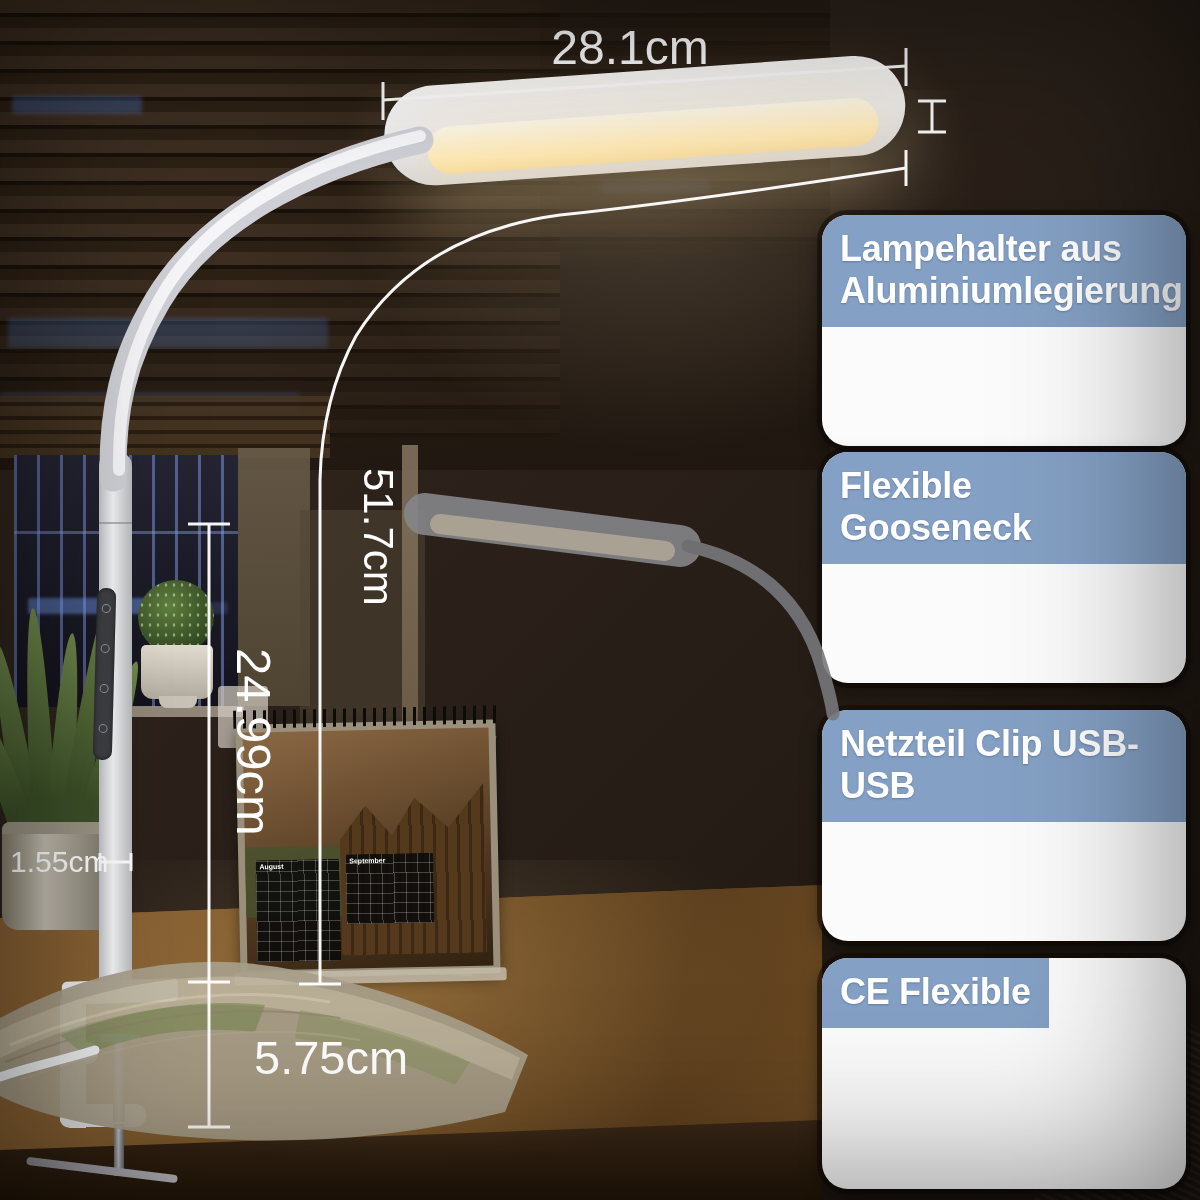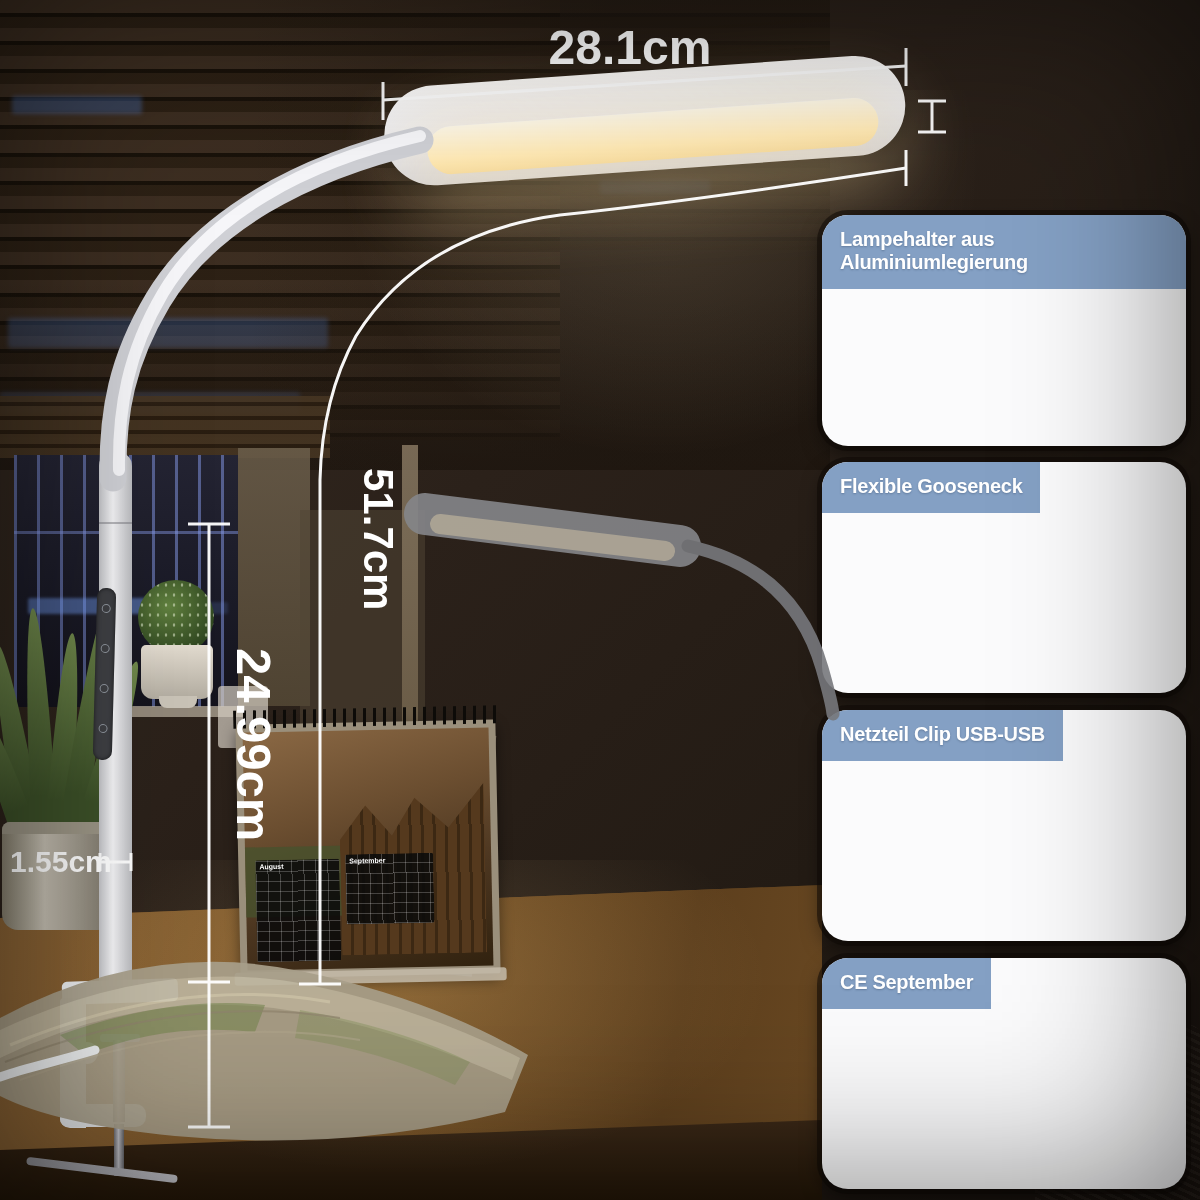--- a/index.html
+++ b/index.html
@@ -111,25 +111,25 @@
     transform:rotate(7deg);border-radius:4px;}
   .knob{left:76px;top:1042px;width:22px;height:22px;border-radius:50%;background:#eff0f2;}
 
   
   .panel{left:822px;width:364px;height:231px;border-radius:26px;overflow:hidden;
     background:#fbfbfc;box-shadow:0 0 0 5px rgba(15,10,6,.55),0 8px 20px rgba(0,0,0,.5);
     display:flex;flex-direction:column;position:absolute;}
   .panel .photo{position:relative;flex:1 1 auto;background:#fdfdfe;}
   .panel .photo svg{position:absolute;left:0;top:0;width:100%;height:100%;}
   .panel .caption{position:relative;flex:0 0 auto;background:#84a0c4;color:#fff;
-    font-weight:bold;font-size:20px;line-height:1.16;padding:13px 18px 15px 18px;
+    font-weight:bold;font-size:36px;line-height:1.16;padding:13px 18px 15px 18px;
     letter-spacing:-.3px;text-shadow:0 1px 2px rgba(40,60,90,.35);}
 
   
-  .lbl{color:#fff;font-weight:bold;letter-spacing:0;white-space:nowrap;z-index:60;}
+  .lbl{color:#fff;font-weight:normal;letter-spacing:0;white-space:nowrap;z-index:60;}
   .lbl.v{writing-mode:vertical-rl;}
   #lbl-width{left:480px;top:20px;width:300px;text-align:center;font-size:48px;}
   #lbl-thick{left:958px;top:86px;font-size:47px;}
   #lbl-height{left:354px;top:468px;font-size:42px;}
   #lbl-pole{left:226px;top:648px;font-size:49px;}
   #lbl-diam{left:10px;top:845px;font-size:30px;}
   #lbl-clamp{left:254px;top:1030px;font-size:47px;}
 
   svg.layer{position:absolute;left:0;top:0;width:1200px;height:1200px;}
   #dims{z-index:55;}
@@ -252,21 +252,21 @@
       <svg viewBox="0 0 364 140" preserveAspectRatio="none">
         <line x1="62" y1="88" x2="298" y2="56" stroke="#9b9ca1" stroke-width="40" stroke-linecap="round"></line>
         <line x1="62" y1="84" x2="298" y2="52" stroke="#e8e9ec" stroke-width="34" stroke-linecap="round"></line>
         <line x1="78" y1="92" x2="286" y2="64" stroke="#fbfbf6" stroke-width="18" stroke-linecap="round"></line>
         <path d="M 298 58 C 320 60 332 66 340 76" fill="none" stroke="#cbccd0" stroke-width="10" stroke-linecap="round"></path>
       </svg>
     </div>
     <div class="caption">Lampehalter aus Aluminiumlegierung</div>
   </div>
 
-  <div class="panel" style="top:462px">
+  <div class="panel" style="top:452px">
     <div class="photo">
       <svg viewBox="0 0 364 168" preserveAspectRatio="none">
         <line x1="2" y1="16" x2="78" y2="24" stroke="#d6d7da" stroke-width="24" stroke-linecap="round"></line>
         <path d="M 84 26 C 140 36 152 72 153 168" fill="none" stroke="#d9dadd" stroke-width="13"></path>
         <path d="M 152 118 L 153 162" stroke="#1d1d1f" stroke-width="10"></path>
         <g opacity="0.4">
           <line x1="362" y1="28" x2="288" y2="33" stroke="#d6d7da" stroke-width="20" stroke-linecap="round"></line>
           <path d="M 284 35 C 220 44 200 84 205 168" fill="none" stroke="#cfd0d3" stroke-width="12"></path>
         </g>
       </svg>
@@ -296,21 +296,21 @@
         <rect x="152" y="18" width="118" height="118" rx="38" fill="#f1f2f4" stroke="#d5d6da" stroke-width="2"></rect>
         <path d="M 176 26 C 160 60 160 95 176 128" fill="none" stroke="#dcdde0" stroke-width="2"></path>
         <rect x="106" y="48" width="48" height="13" rx="4" fill="#b5b5bb"></rect>
         <rect x="106" y="78" width="48" height="13" rx="4" fill="#b5b5bb"></rect>
         <circle cx="116" cy="54" r="3" fill="#8b8b91"></circle>
         <circle cx="116" cy="84" r="3" fill="#8b8b91"></circle>
         <path d="M 206 136 C 200 150 212 156 206 168" fill="none" stroke="#e9eaec" stroke-width="13" stroke-linecap="round"></path>
         <path d="M 196 132 h 22 v 10 a 11 11 0 0 1 -22 0 Z" fill="#eceDf0"></path>
       </svg>
     </div>
-    <div class="caption">CE September</div>
+    <div class="caption">CE Flexible</div>
   </div>
 
   <svg id="dims" class="layer" viewBox="0 0 1200 1200" stroke="#ffffff" stroke-width="3" fill="none" opacity="0.96">
 
     <g>
       <line x1="383" y1="100" x2="906" y2="66"></line>
       <line x1="383" y1="82" x2="383" y2="120"></line>
       <line x1="906" y1="48" x2="906" y2="86"></line>
     </g>
 
@@ -341,15 +341,16 @@
       <line x1="100" y1="862" x2="131" y2="862"></line>
       <line x1="100" y1="853" x2="100" y2="871"></line>
       <line x1="131" y1="853" x2="131" y2="871"></line>
     </g>
   </svg>
 
   <div class="lbl" id="lbl-width">28.1cm</div>
   <div class="lbl v" id="lbl-height">51.7cm</div>
   <div class="lbl v" id="lbl-pole">24.99cm</div>
   <div class="lbl" id="lbl-diam">1.55cm</div>
+  <div class="lbl" id="lbl-clamp">5.75cm</div>
 
   <div class="vignette"></div>
 </div>
 
 </body></html>

